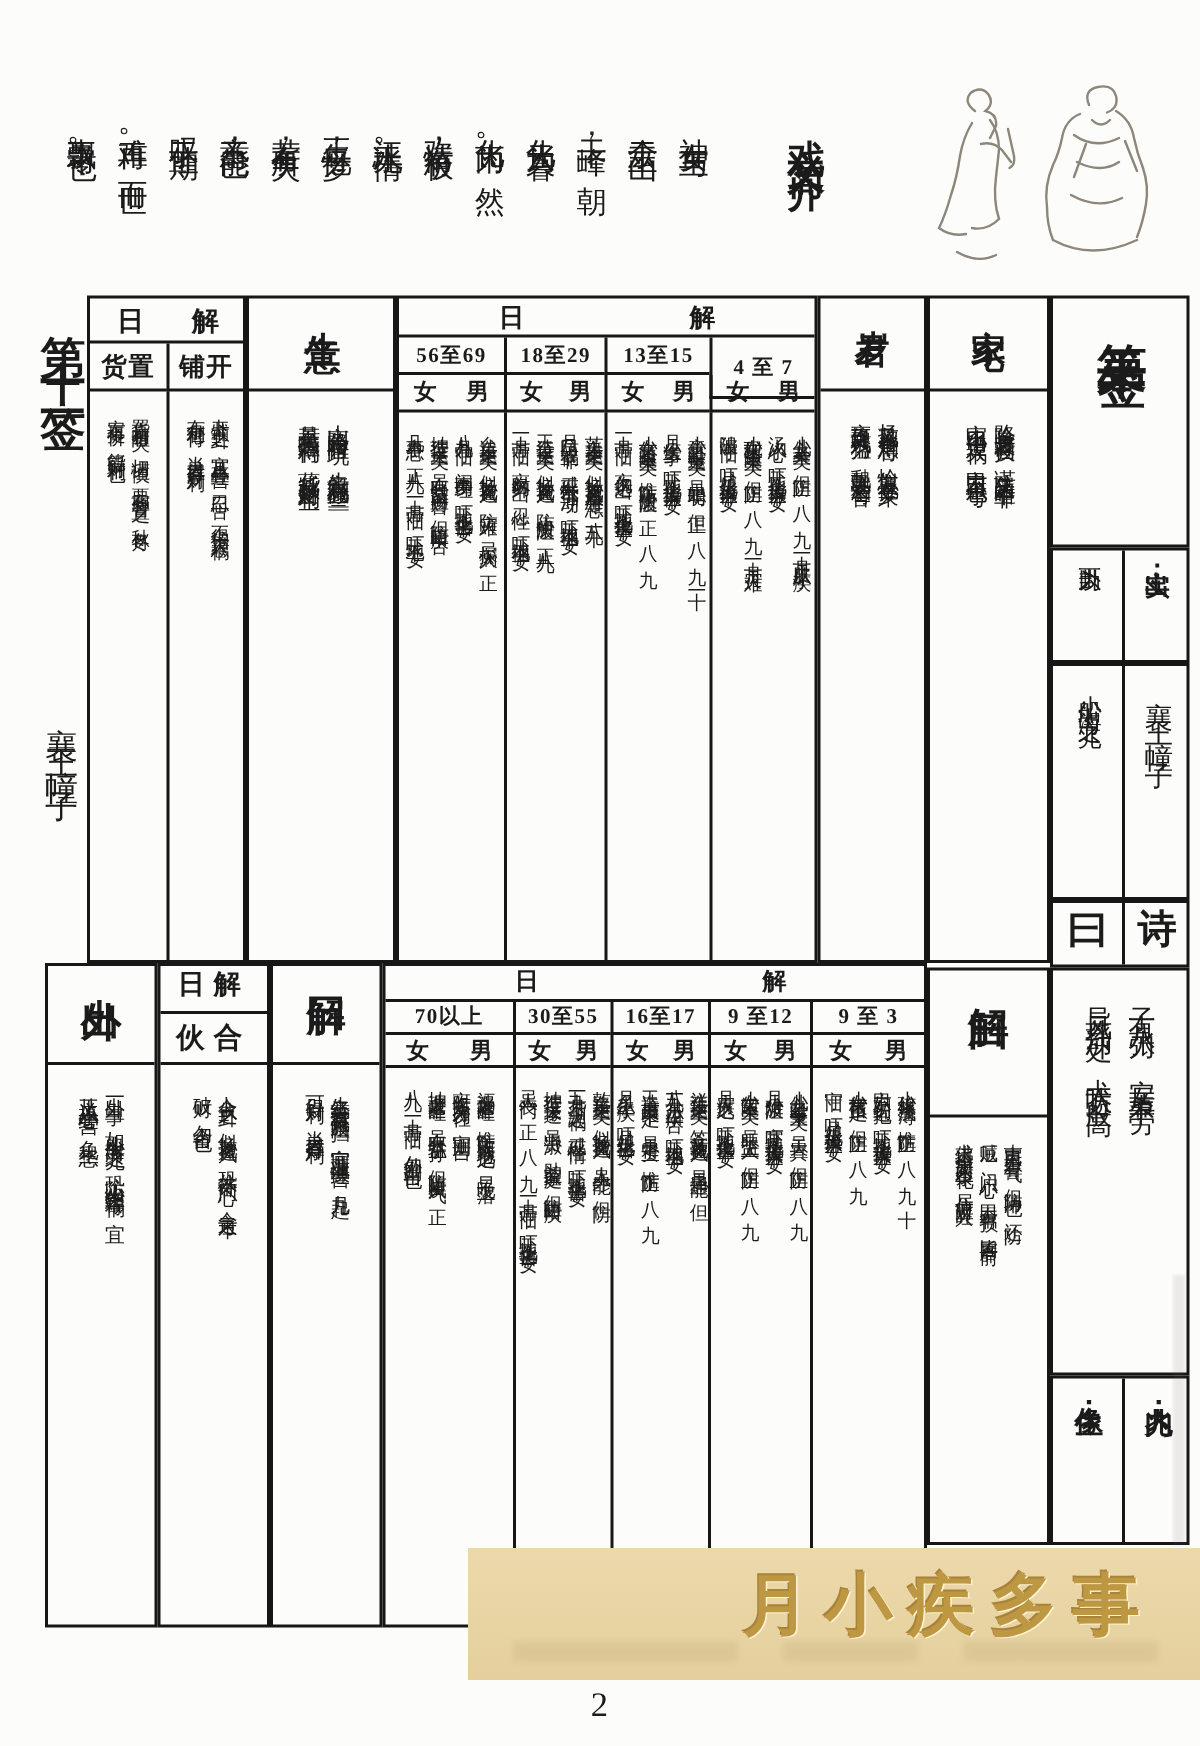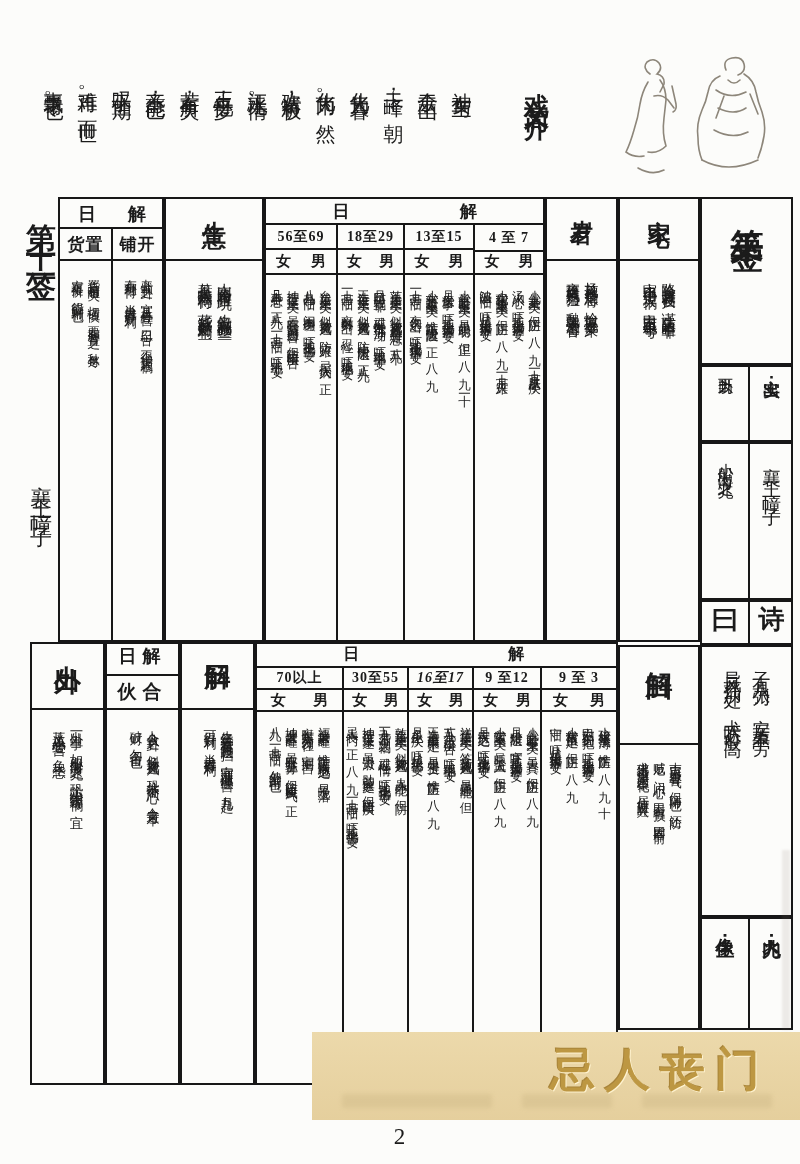--- a/index.html
+++ b/index.html
@@ -104,21 +104,21 @@
 
 <div class="bx" style="left:264px;top:197px;width:281px;height:445px;">
   <div class="strip" style="top:0;height:26px;">
     <span class="abs hlabel" style="left:24%;top:1px;font-size:17px;">日</span>
     <span class="abs hlabel" style="left:70%;top:1px;font-size:17px;">解</span>
   </div>
 
   <div class="abs agehead" style="left:0px;top:26px;width:70px;height:25px;">56至69</div>
   <div class="abs agehead" style="left:70px;top:26px;width:67px;height:25px;border-left:2px solid #171717;">18至29</div>
   <div class="abs agehead" style="left:137px;top:26px;width:70px;height:25px;border-left:2px solid #171717;">13至15</div>
-  <div class="abs agehead" style="left:207px;top:26px;width:70px;height:27px;border-left:2px solid #171717;">4 至 7</div>
+  <div class="abs agehead" style="left:207px;top:26px;width:70px;height:41px;border-left:2px solid #171717;">4 至 7</div>
 
   <div class="abs gender" style="left:0px;top:51px;width:70px;height:25px;">
     <span>女</span>
     <span>男</span>
   </div>
   <div class="abs gender" style="left:70px;top:51px;width:67px;height:25px;border-left:2px solid #171717;">
     <span>女</span>
     <span>男</span>
   </div>
   <div class="abs gender" style="left:137px;top:51px;width:70px;height:25px;border-left:2px solid #171717;">
@@ -249,21 +249,21 @@
     <div class="vt hlabel" style="font-size:27px;letter-spacing:2px;">出外</div>
   </div>
   <div class="abs cellflex" style="left:0;top:68px;width:71px;height:371px;">
     <div class="vt" style="font-size:13.5px;padding-top:8px;">
       <span class="vl">出外一事　如小般出海之兆　恐防小人生端寄祸　宜</span>
       <span class="vl">从正道小心经营　免生愁</span>
     </div>
   </div>
 </div>
 
-<div class="bx" style="left:105px;top:642px;width:75px;height:443px;font-family:Liberation Mono, monospace;">
+<div class="bx" style="left:105px;top:642px;width:75px;height:443px;">
   <div class="strip cellflex" style="top:0;height:32px;">
     <span class="hlabel" style="font-size:18px;letter-spacing:6px;">日解</span>
   </div>
   <div class="abs agehead" style="left:0;top:32px;width:71px;height:34px;font-size:19px;letter-spacing:6px;">伙合</div>
   <div class="abs cellflex" style="left:0;top:68px;width:71px;height:371px;">
     <div class="vt" style="font-size:13px;padding-top:8px;">
       <span class="vl">卜合伙之卦　似扬花遭风　恐伙计不同心　合之亏本</span>
       <span class="vl">破财　勿合吉也</span>
     </div>
   </div>
@@ -281,21 +281,21 @@
   </div>
 </div>
 
 <div class="bx" style="left:255px;top:642px;width:363px;height:443px;">
   <div class="strip" style="top:0;height:24px;">
     <span class="abs hlabel" style="left:24%;top:0;font-size:16px;">日</span>
     <span class="abs hlabel" style="left:70%;top:0;font-size:16px;">解</span>
   </div>
   <div class="abs agehead" style="left:0px;top:24px;width:85px;height:22px;">70以上</div>
   <div class="abs agehead" style="left:85px;top:24px;width:65px;height:22px;border-left:2px solid #171717;text-align:right;">30至55</div>
-  <div class="abs agehead" style="left:150px;top:24px;width:65px;height:22px;border-left:2px solid #171717;font-style:italic;">16至17</div>
+  <div class="abs agehead" style="left:150px;top:24px;width:65px;height:22px;border-left:2px solid #171717;">16至17</div>
   <div class="abs agehead" style="left:215px;top:24px;width:68px;height:22px;border-left:2px solid #171717;">9 至12</div>
   <div class="abs agehead" style="left:283px;top:24px;width:76px;height:22px;border-left:2px solid #171717;">9 至 3</div>
 
   <div class="abs gender" style="left:0px;top:46px;width:85px;height:22px;">
     <span>女</span>
     <span>男</span>
   </div>
   <div class="abs gender" style="left:85px;top:46px;width:65px;height:22px;border-left:2px solid #171717;">
     <span>女</span>
     <span>男</span>
@@ -350,21 +350,21 @@
       <span class="vl">小孩根基浅薄　惟防正　八　九　十</span>
       <span class="vl">六甲妇勿近抱　吓天地化吉方保平安</span>
       <span class="vl">小女根苗虽足　但防正　八　九</span>
       <span class="vl">守旧　吓月娘化吉方保平安</span>
     </div>
   </div>
 </div>
 
 <div class="abs" style="left:312px;top:1032px;width:488px;height:88px;background:linear-gradient(180deg,#ecd9ab,#e5cf9d);">
   <div class="abs hlabel" style="right:30px;top:8px;font-size:45px;letter-spacing:10px;color:#bd9742;
-              text-shadow:1px 1px 0 #fff3d0, -1px -1px 0 #a8843a;">忌人丧门</div>
+              text-shadow:1px 1px 0 #fff3d0, -1px -1px 0 #a8843a;">月小疾多事</div>
   <div class="ghost" style="left:30px;top:62px;width:150px;height:14px;"></div>
   <div class="ghost" style="left:210px;top:62px;width:90px;height:14px;"></div>
   <div class="ghost" style="left:330px;top:62px;width:130px;height:14px;"></div>
 </div>
 
 <div class="abs" style="left:782px;top:850px;width:8px;height:180px;background:rgba(120,110,95,0.12);filter:blur(1px);"></div>
 
 <div class="abs" style="left:0;top:1124px;width:800px;text-align:center;font-size:23px;letter-spacing:1px;">2</div>
 
 </body></html>

